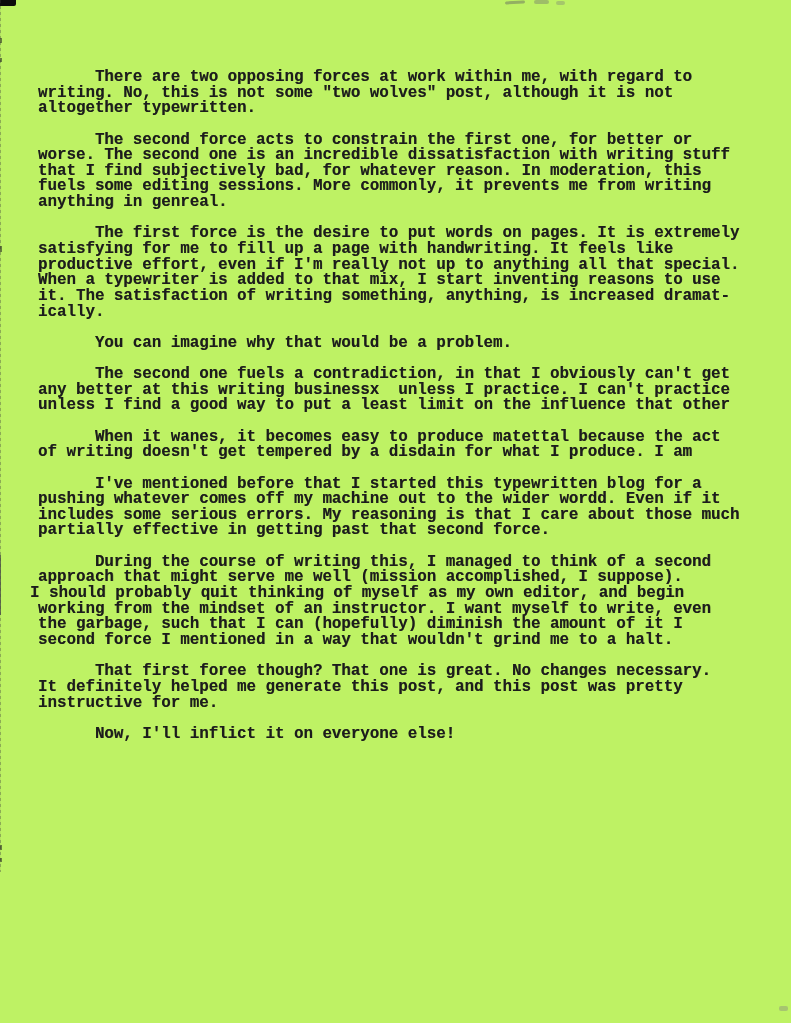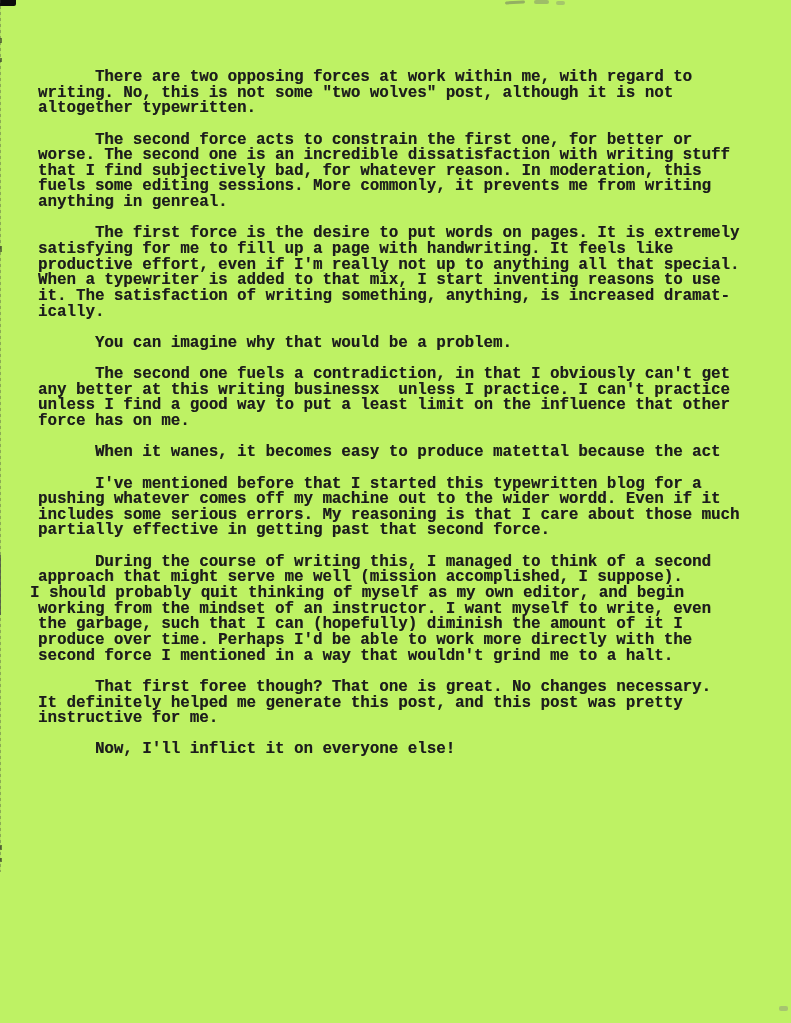--- a/index.html
+++ b/index.html
@@ -94,38 +94,37 @@
         <div class="line">it. The satisfaction of writing something, anything, is increased dramat-</div>
         <div class="line">ically.</div>
       </div>
     <div class="para">
         <div class="line">      You can imagine why that would be a problem.</div>
       </div>
     <div class="para">
         <div class="line">      The second one fuels a contradiction, in that I obviously can't get</div>
         <div class="line">any better at this writing businessx  unless I practice. I can't practice</div>
         <div class="line">unless I find a good way to put a least limit on the influence that other</div>
-        <div class="line">force has on me.</div>
       </div>
     <div class="para">
         <div class="line">      When it wanes, it becomes easy to produce matettal because the act</div>
+        <div class="line">of writing doesn't get tempered by a disdain for what I produce. I am</div>
       </div>
     <div class="para">
         <div class="line">      I've mentioned before that I started this typewritten blog for a</div>
         <div class="line">pushing whatever comes off my machine out to the wider wordd. Even if it</div>
         <div class="line">includes some serious errors. My reasoning is that I care about those much</div>
         <div class="line">partially effective in getting past that second force.</div>
       </div>
     <div class="para">
         <div class="line">      During the course of writing this, I managed to think of a second</div>
         <div class="line">approach that might serve me well (mission accomplished, I suppose).</div>
         <div class="line">I should probably quit thinking of myself as my own editor, and begin</div>
         <div class="line">working from the mindset of an instructor. I want myself to write, even</div>
         <div class="line">the garbage, such that I can (hopefully) diminish the amount of it I</div>
-        <div class="line">produce over time. Perhaps I'd be able to work more directly with the</div>
         <div class="line">second force I mentioned in a way that wouldn't grind me to a halt.</div>
       </div>
     <div class="para">
         <div class="line">      That first foree though? That one is great. No changes necessary.</div>
         <div class="line">It definitely helped me generate this post, and this post was pretty</div>
         <div class="line">instructive for me.</div>
       </div>
     <div class="para">
         <div class="line">      Now, I'll inflict it on everyone else!</div>
       </div>

